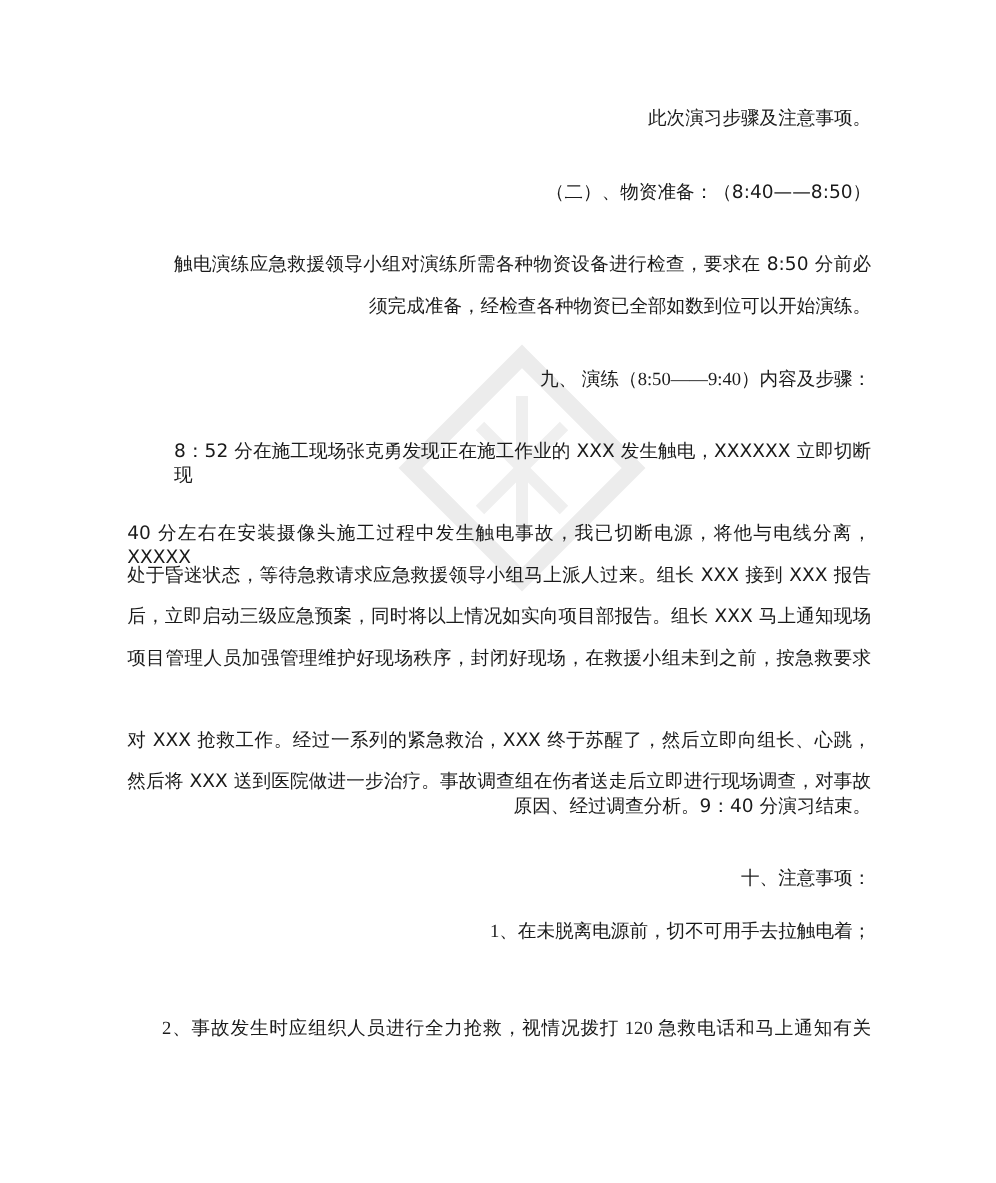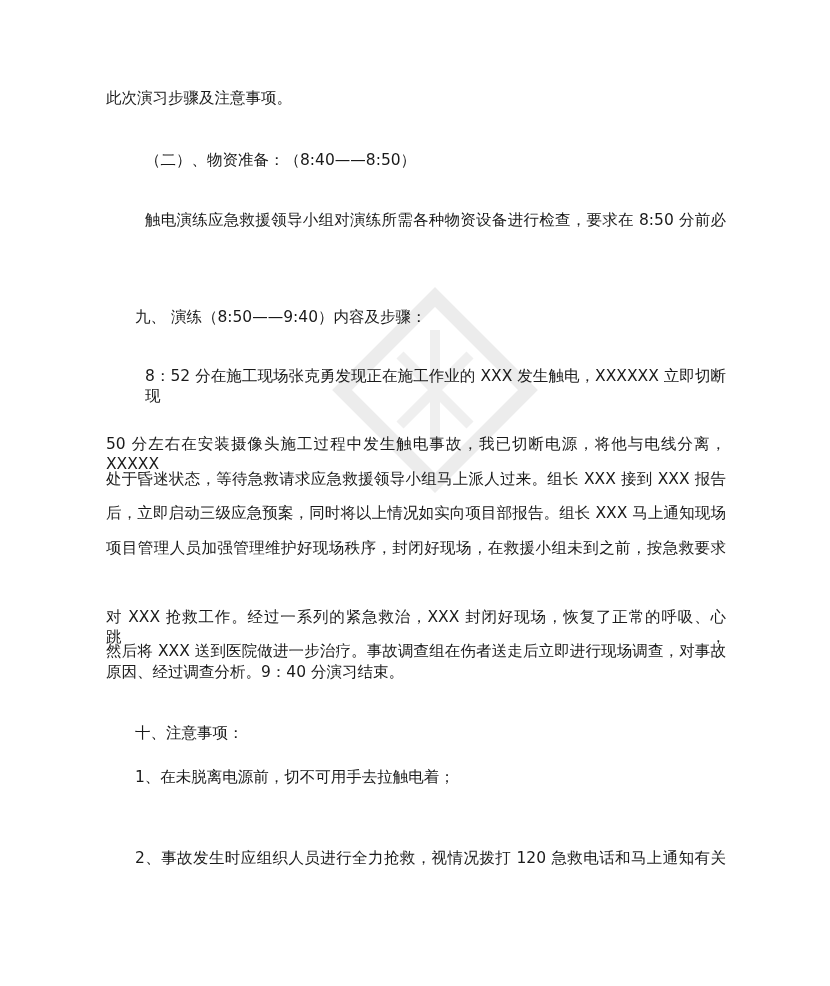--- a/index.html
+++ b/index.html
@@ -8,25 +8,25 @@
     font-family: "DejaVu Sans", "Liberation Sans", sans-serif;
     color: #1a1a1a;
   }
   .page { position: absolute; left: 0; top: 0; width: 830px; height: 986px; background: #fff; }
   .watermark {
     position: absolute; left: 330px; top: 285px; width: 210px; height: 210px;
     pointer-events: none; z-index: 0;
   }
   .line {
     position: absolute; left: 106px; width: 620px;
-    font-size: 15.5px; line-height: 20px; white-space: nowrap; z-index: 1;
+    font-size: 15.5px; line-height: 20px; white-space: nowrap; z-index: 1; text-align: right;
   }
   .justify { text-align: justify; text-align-last: justify; white-space: normal; }
   .indent1 { left: 145px; width: 581px; }
-  .indent2 { left: 135px; width: 591px; }
+  .indent2 { left: 135px; width: 591px; font-family: Liberation Serif, serif; }
 </style>
 </head>
 <body>
 
 <div class="page">
 
   <svg class="watermark" viewBox="0 0 210 210">
     <g fill="none" stroke="#ececec" stroke-width="14">
       <path d="M105 12 L198 105 L105 198 L12 105 Z"></path>
     </g>
@@ -34,29 +34,30 @@
       <path d="M70 70 L140 140 M140 70 L70 140"></path>
       <path d="M105 45 L105 165"></path>
     </g>
   </svg>
 
   <div class="line" style="top:88px">此次演习步骤及注意事项。</div>
 
   <div class="line indent1" style="top:150px">（二）、物资准备：（8:40——8:50）</div>
 
   <div class="line justify indent1" style="top:210px">触电演练应急救援领导小组对演练所需各种物资设备进行检查，要求在 8:50 分前必</div>
+  <div class="line" style="top:245px">须完成准备，经检查各种物资已全部如数到位可以开始演练。</div>
 
   <div class="line indent2" style="top:307px">九、  演练（8:50——9:40）内容及步骤：</div>
 
   <div class="line justify indent1" style="top:366px">8：52 分在施工现场张克勇发现正在施工作业的 XXX 发生触电，XXXXXX 立即切断现</div>
-  <div class="line justify" style="top:434px">50 分左右在安装摄像头施工过程中发生触电事故，我已切断电源，将他与电线分离，XXXXX</div>
+  <div class="line justify" style="top:434px">40 分左右在安装摄像头施工过程中发生触电事故，我已切断电源，将他与电线分离，XXXXX</div>
   <div class="line justify" style="top:469px">处于昏迷状态，等待急救请求应急救援领导小组马上派人过来。组长 XXX 接到 XXX 报告</div>
   <div class="line justify" style="top:503px">后，立即启动三级应急预案，同时将以上情况如实向项目部报告。组长 XXX 马上通知现场</div>
   <div class="line justify" style="top:538px">项目管理人员加强管理维护好现场秩序，封闭好现场，在救援小组未到之前，按急救要求</div>
-  <div class="line justify" style="top:607px">对 XXX 抢救工作。经过一系列的紧急救治，XXX 封闭好现场，恢复了正常的呼吸、心跳，</div>
+  <div class="line justify" style="top:607px">对 XXX 抢救工作。经过一系列的紧急救治，XXX 终于苏醒了，然后立即向组长、心跳，</div>
   <div class="line justify" style="top:641px">然后将 XXX 送到医院做进一步治疗。事故调查组在伤者送走后立即进行现场调查，对事故</div>
   <div class="line" style="top:662px">原因、经过调查分析。9：40 分演习结束。</div>
 
   <div class="line indent2" style="top:723px">十、注意事项：</div>
 
   <div class="line indent2" style="top:767px">1、在未脱离电源前，切不可用手去拉触电着；</div>
 
   <div class="line justify indent2" style="top:848px">2、事故发生时应组织人员进行全力抢救，视情况拨打 120 急救电话和马上通知有关</div>
 
 </div>

